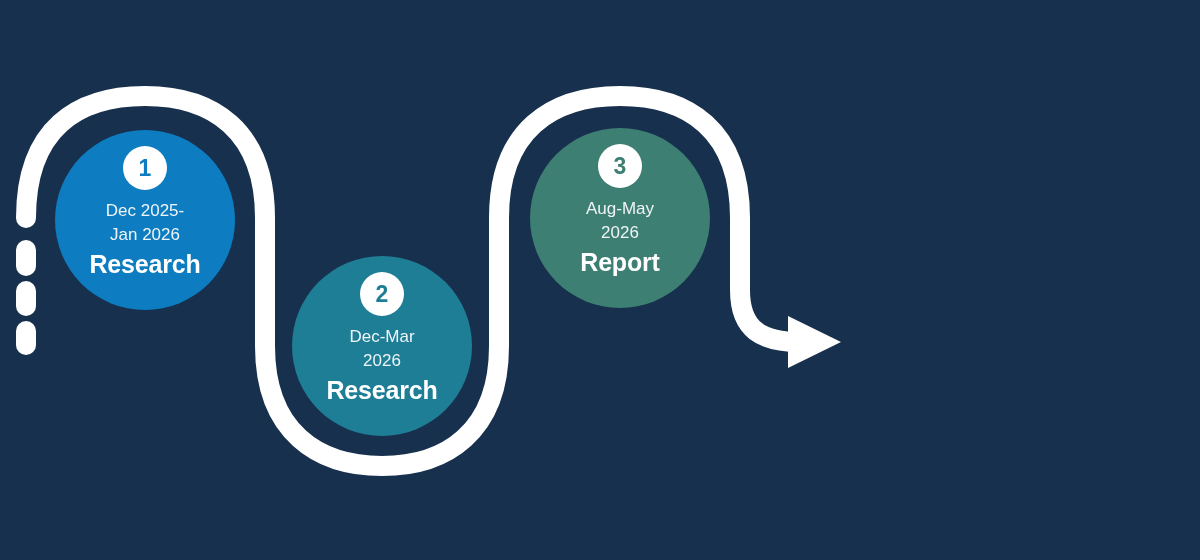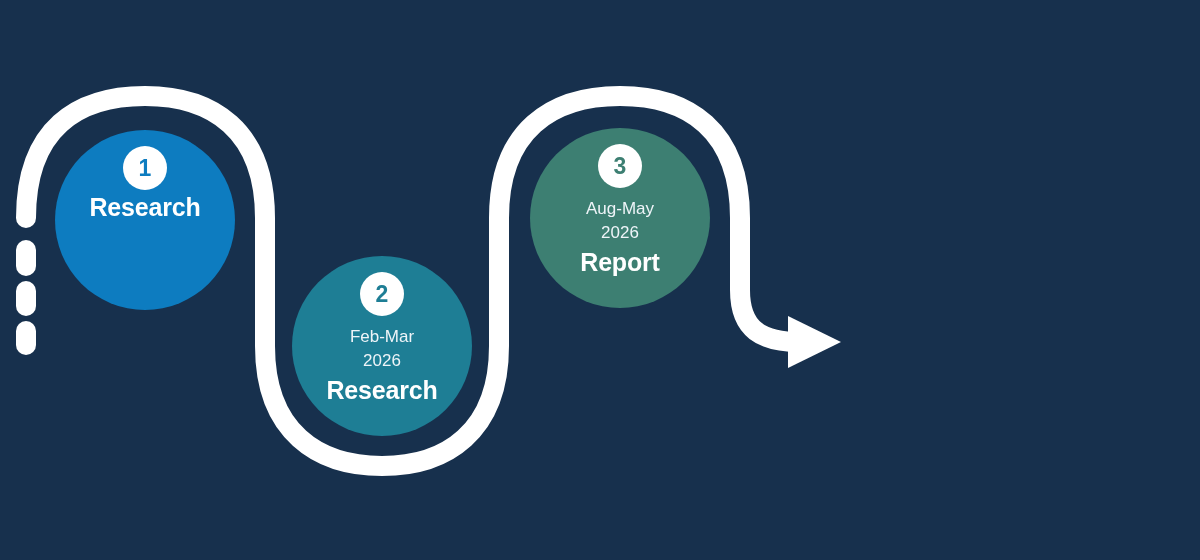--- a/index.html
+++ b/index.html
@@ -95,28 +95,30 @@
              L 740 290
              C 740 330, 762 342, 800 342" fill="none" stroke="#ffffff" stroke-width="20" stroke-linecap="round" stroke-linejoin="round"></path>
 
     <polygon points="788,316 788,368 841,342" fill="#ffffff"></polygon>
   </svg>
 
   <div class="stage-node" style="left:55px; top:130px; background:#0d7cc0;">
     <div class="stage-badge" style="color:#0d7cc0;">
       <span>1</span>
     </div>
+    <div class="stage-period">Dec 2025-
+Jan 2026</div>
     <div class="stage-title">Research</div>
   </div>
 
   <div class="stage-node" style="left:292px; top:256px; background:#1e7e95;">
     <div class="stage-badge" style="color:#1e7e95;">
       <span>2</span>
     </div>
-    <div class="stage-period">Feb-Mar
+    <div class="stage-period">Dec-Mar
 2026</div>
     <div class="stage-title">Research</div>
   </div>
 
   <div class="stage-node" style="left:530px; top:128px; background:#3d7f72;">
     <div class="stage-badge" style="color:#3d7f72;">
       <span>3</span>
     </div>
     <div class="stage-period">Aug-May
 2026</div>

